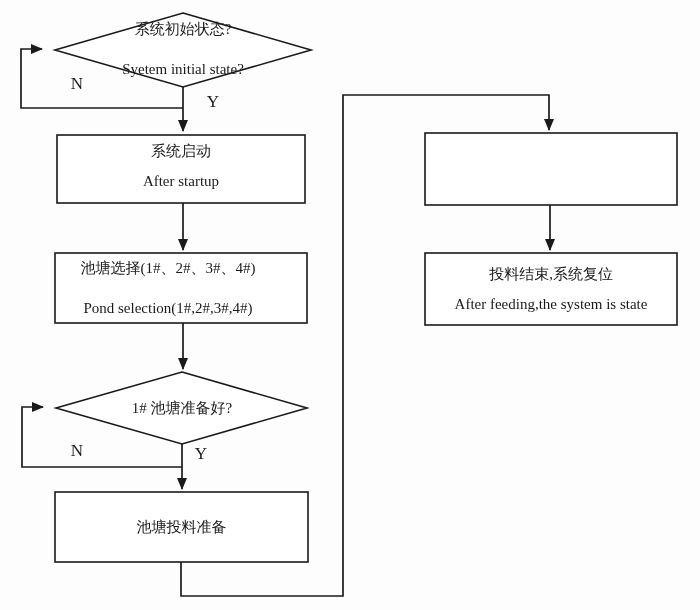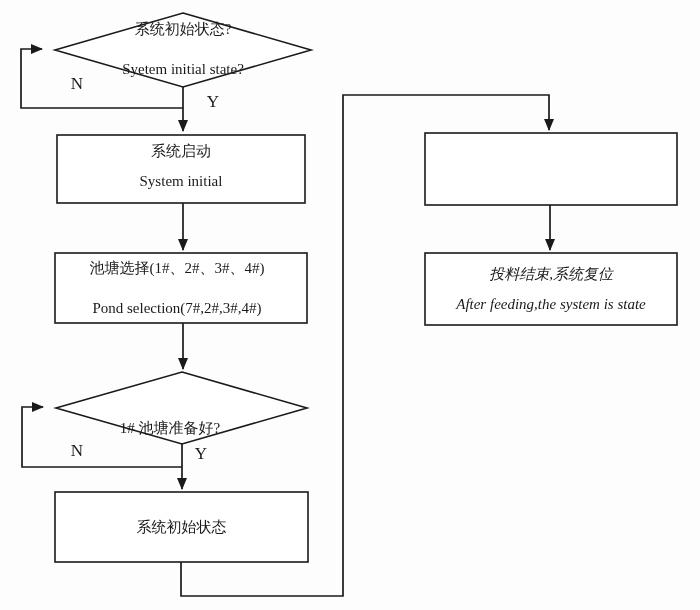--- a/index.html
+++ b/index.html
@@ -86,38 +86,38 @@
     <rect class="shape" x="425" y="253" width="252" height="72"></rect>
   </svg>
 
   <div class="nodetext" style="left:63px; top:20px; width:240px; height:58px;">
     <div class="zh">系统初始状态?</div>
     <div class="en sp">Syetem initial state?</div>
   </div>
 
   <div class="nodetext" style="left:57px; top:135px; width:248px; height:62px;">
     <div class="zh">系统启动</div>
-    <div class="en">System initial</div>
+    <div class="en">After startup</div>
   </div>
 
-  <div class="nodetext" style="left:51px; top:253px; width:252px; height:70px;">
+  <div class="nodetext" style="left:42px; top:253px; width:252px; height:70px;">
     <div class="zh">池塘选择(1#、2#、3#、4#)</div>
-    <div class="en sp">Pond selection(7#,2#,3#,4#)</div>
+    <div class="en sp">Pond selection(1#,2#,3#,4#)</div>
   </div>
 
-  <div class="nodetext" style="left:49px; top:385px; width:242px; height:46px;margin-top:20px;">
+  <div class="nodetext" style="left:61px; top:385px; width:242px; height:46px;">
     <div class="zh">1# 池塘准备好?</div>
   </div>
 
   <div class="nodetext" style="left:55px; top:492px; width:253px; height:70px;">
-    <div class="zh">系统初始状态</div>
+    <div class="zh">池塘投料准备</div>
   </div>
 
 
-  <div class="nodetext" style="left:425px; top:253px; width:252px; height:72px;font-style:italic;">
+  <div class="nodetext" style="left:425px; top:253px; width:252px; height:72px;">
     <div class="zh">投料结束,系统复位</div>
     <div class="en">After feeding,the system is state</div>
   </div>
 
   <div class="branchlabel" style="left:66px; top:74px;">N</div>
   <div class="branchlabel" style="left:202px; top:92px;">Y</div>
   <div class="branchlabel" style="left:66px; top:441px;">N</div>
   <div class="branchlabel" style="left:190px; top:444px;">Y</div>
 
 </div>

